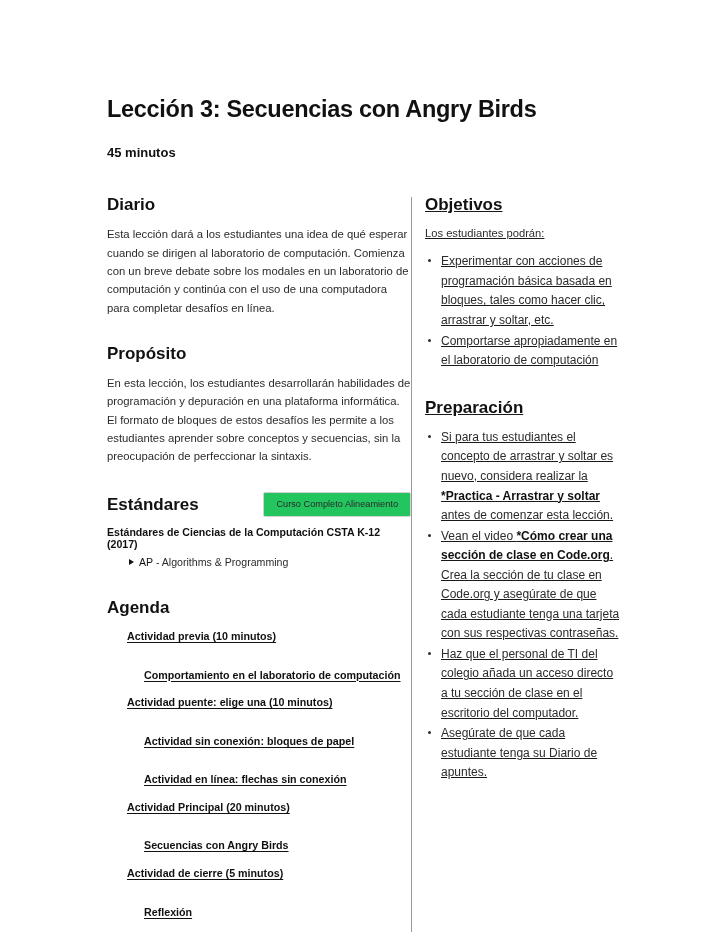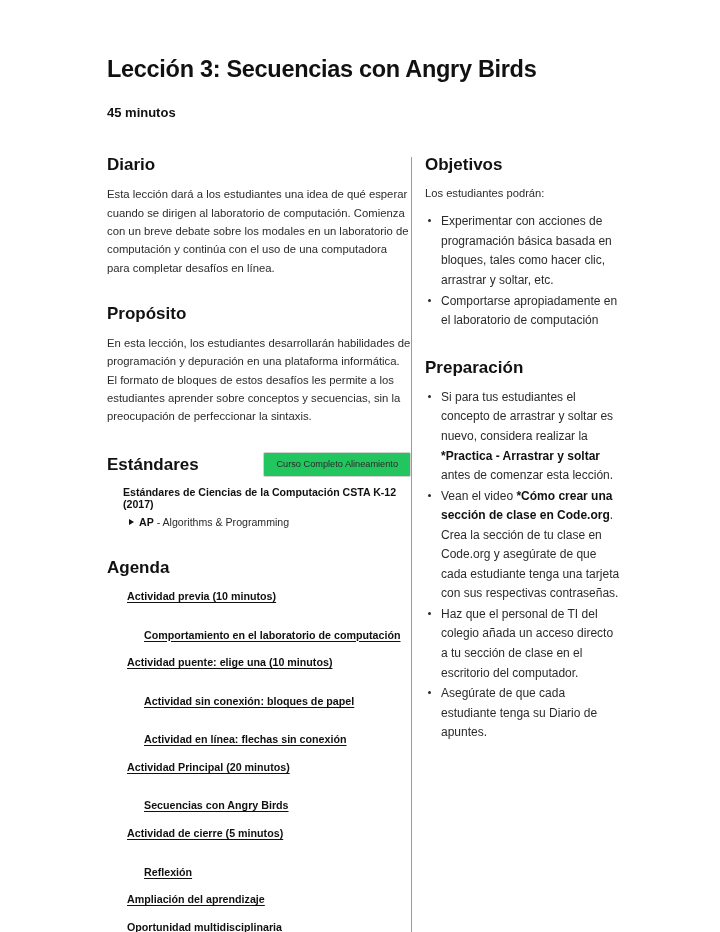--- a/index.html
+++ b/index.html
@@ -13,21 +13,21 @@
     font-family: "Liberation Sans", sans-serif;
     color: #191919;
     -webkit-font-smoothing: antialiased;
   }
 
   .page {
     position: relative;
     width: 720px;
     height: 668px;
     box-sizing: border-box;
-    padding: 55px 100px 0 107px;
+    padding: 95px 100px 0 107px;
   }
 
   
   .doc-title {
     font-size: 23.5px;
     font-weight: bold;
     letter-spacing: -0.3px;
     line-height: 1.2;
     margin: 0 0 22px 0;
     color: #111111;
@@ -52,20 +52,21 @@
     width: 1px;
     flex: 0 0 1px;
     background: #9a9a9a;
     align-self: stretch;
     min-height: 655px;
     margin: 3px 0 0 0;
   }
   .col-right {
     flex: 1 1 auto;
     padding-left: 13px;
+    text-decoration: underline;
   }
 
   h2.section-head {
     font-size: 17px;
     font-weight: bold;
     margin: 0 0 10px 0;
     line-height: 1.25;
     color: #111111;
   }
   .col-left h2.section-head { margin-top: 0; }
@@ -96,40 +97,40 @@
     font-size: 9.2px;
     color: #2b2b2b;
     padding: 7px 12px;
     line-height: 1;
     white-space: nowrap;
     cursor: pointer;
   }
   .standards-sub {
     font-size: 10.6px;
     font-weight: bold;
-    margin: 0 0 5px 16px;
+    margin: 0 0 5px 0;
     color: #111111;
   }
   .standard-item {
     font-size: 10.6px;
     color: #2b2b2b;
     margin-left: 22px;
     line-height: 1.5;
   }
   .tri-icon {
     display: inline-block;
     width: 0;
     height: 0;
     border-left: 5px solid #111111;
     border-top: 3.5px solid transparent;
     border-bottom: 3.5px solid transparent;
     margin-right: 5px;
     vertical-align: 1px;
   }
-  .standard-code { font-weight: bold; color: #111111; }
+  .standard-code { font-weight: normal; color: #111111; }
 
   
   .agenda-group { margin-bottom: 11px; }
   .agenda-group:last-child { margin-bottom: 18px; }
   .agenda-link {
     display: block;
     font-size: 10.7px;
     font-weight: bold;
     color: #111111;
     text-decoration: underline;

